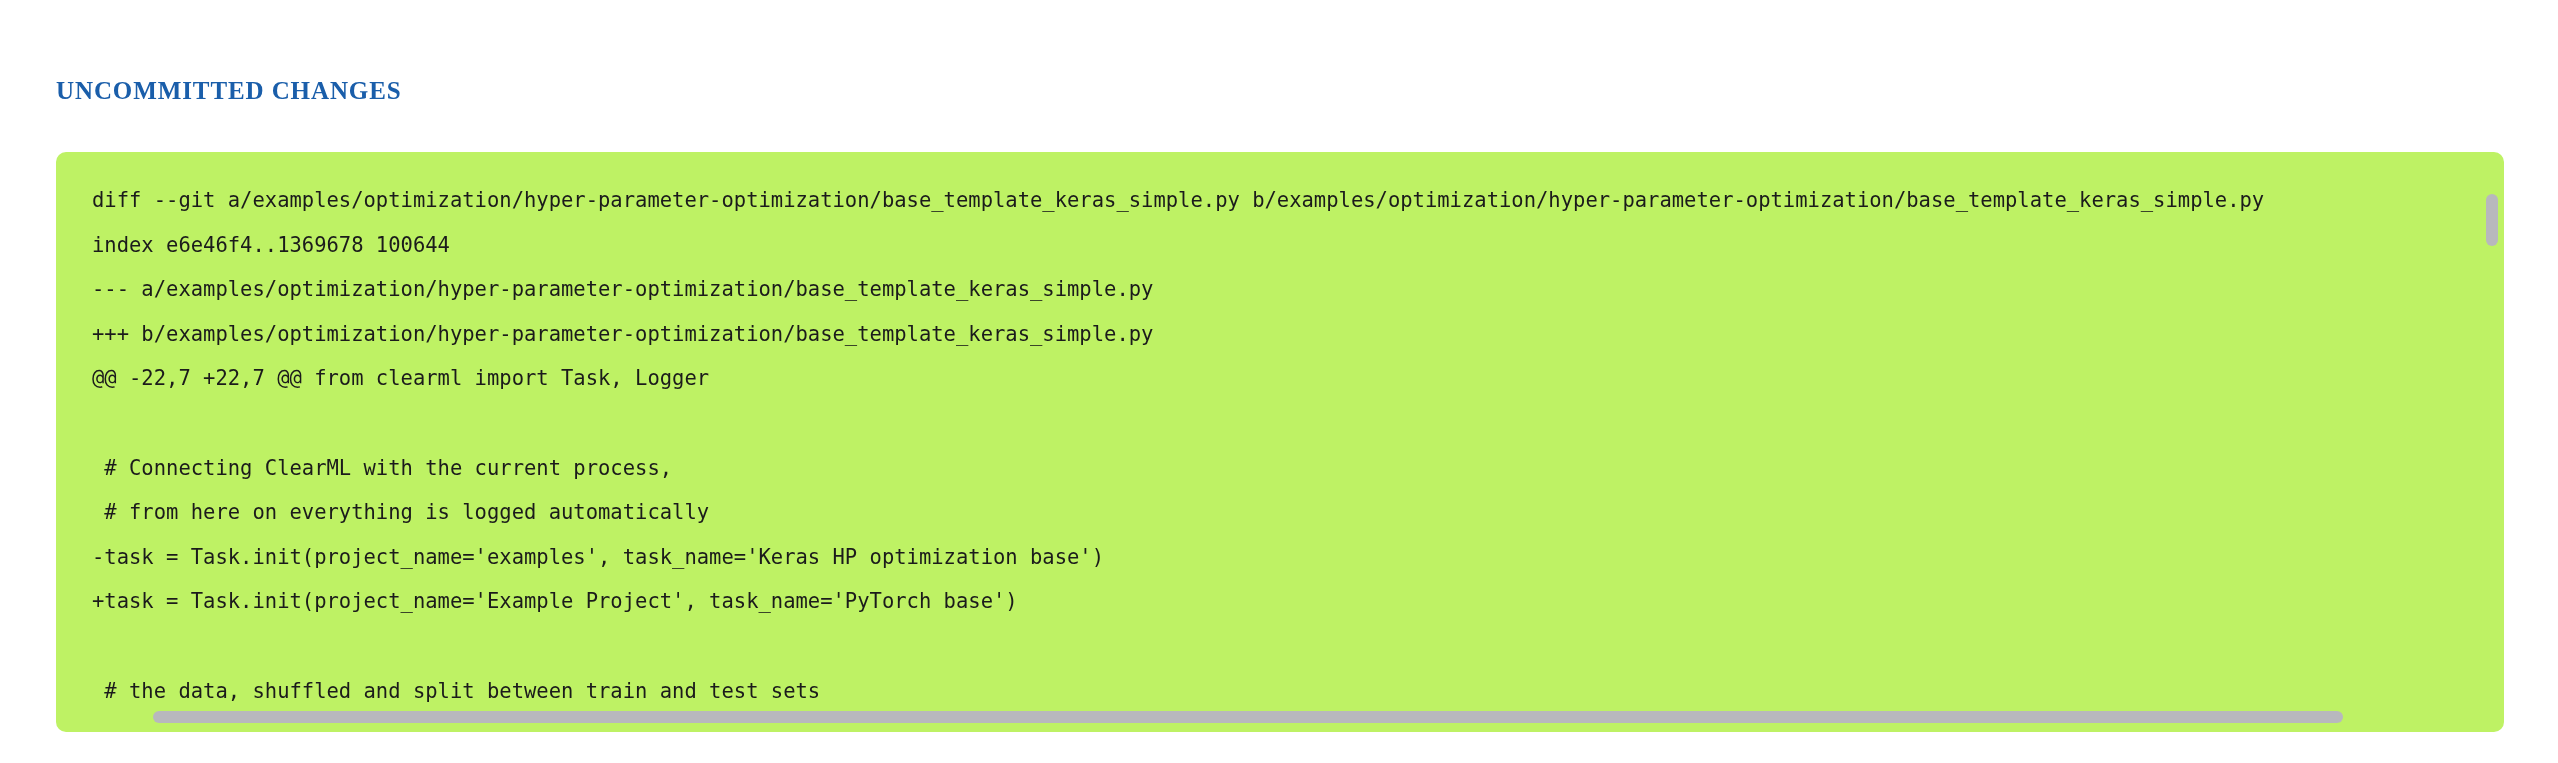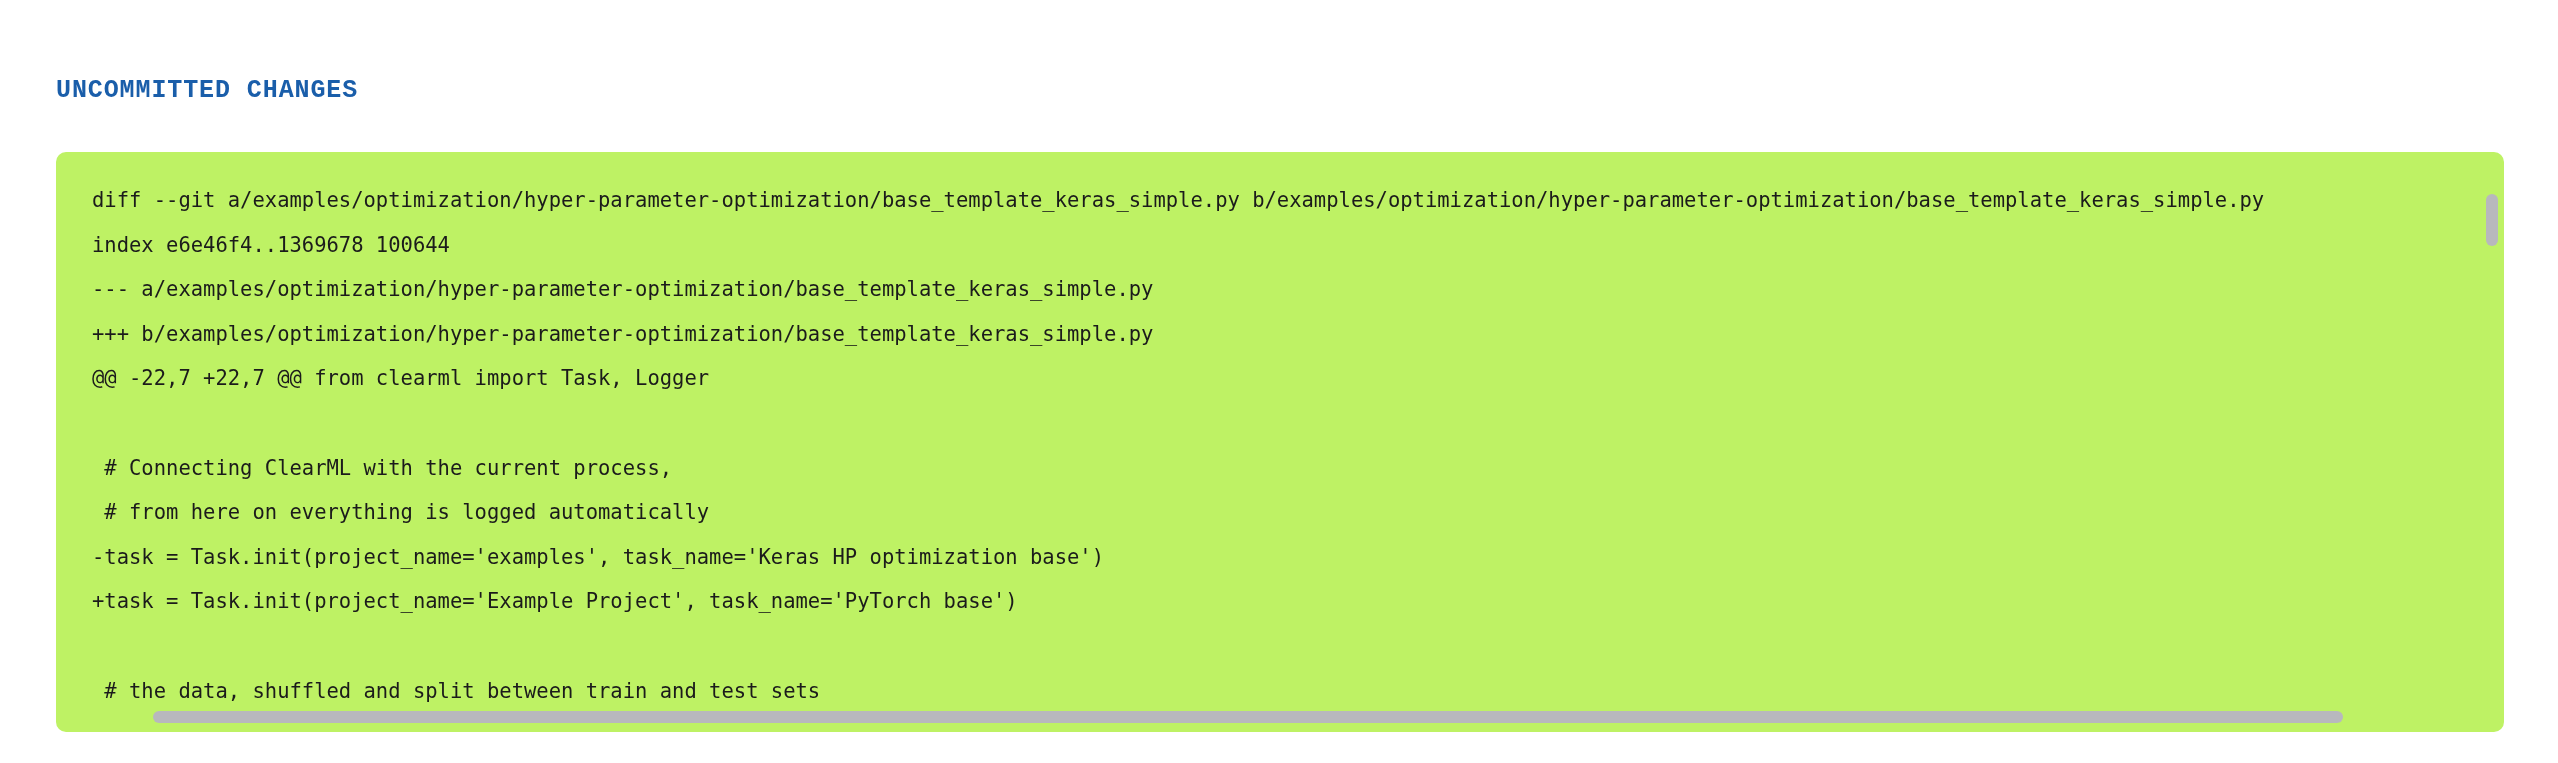--- a/index.html
+++ b/index.html
@@ -22,21 +22,21 @@
     height: 763px;
     background: #ffffff;
     box-sizing: border-box;
     padding: 0;
   }
 
   .section-title {
     position: absolute;
     left: 56px;
     top: 78px;
-    font-family: Liberation Mono, monospace;
+    font-family: Liberation Serif, serif;
     font-size: 25px;
     font-weight: 700;
     letter-spacing: 0.9px;
     color: #1a5eaa;
     text-transform: uppercase;
     white-space: nowrap;
     line-height: 1;
   }
 
   .diff-panel {

